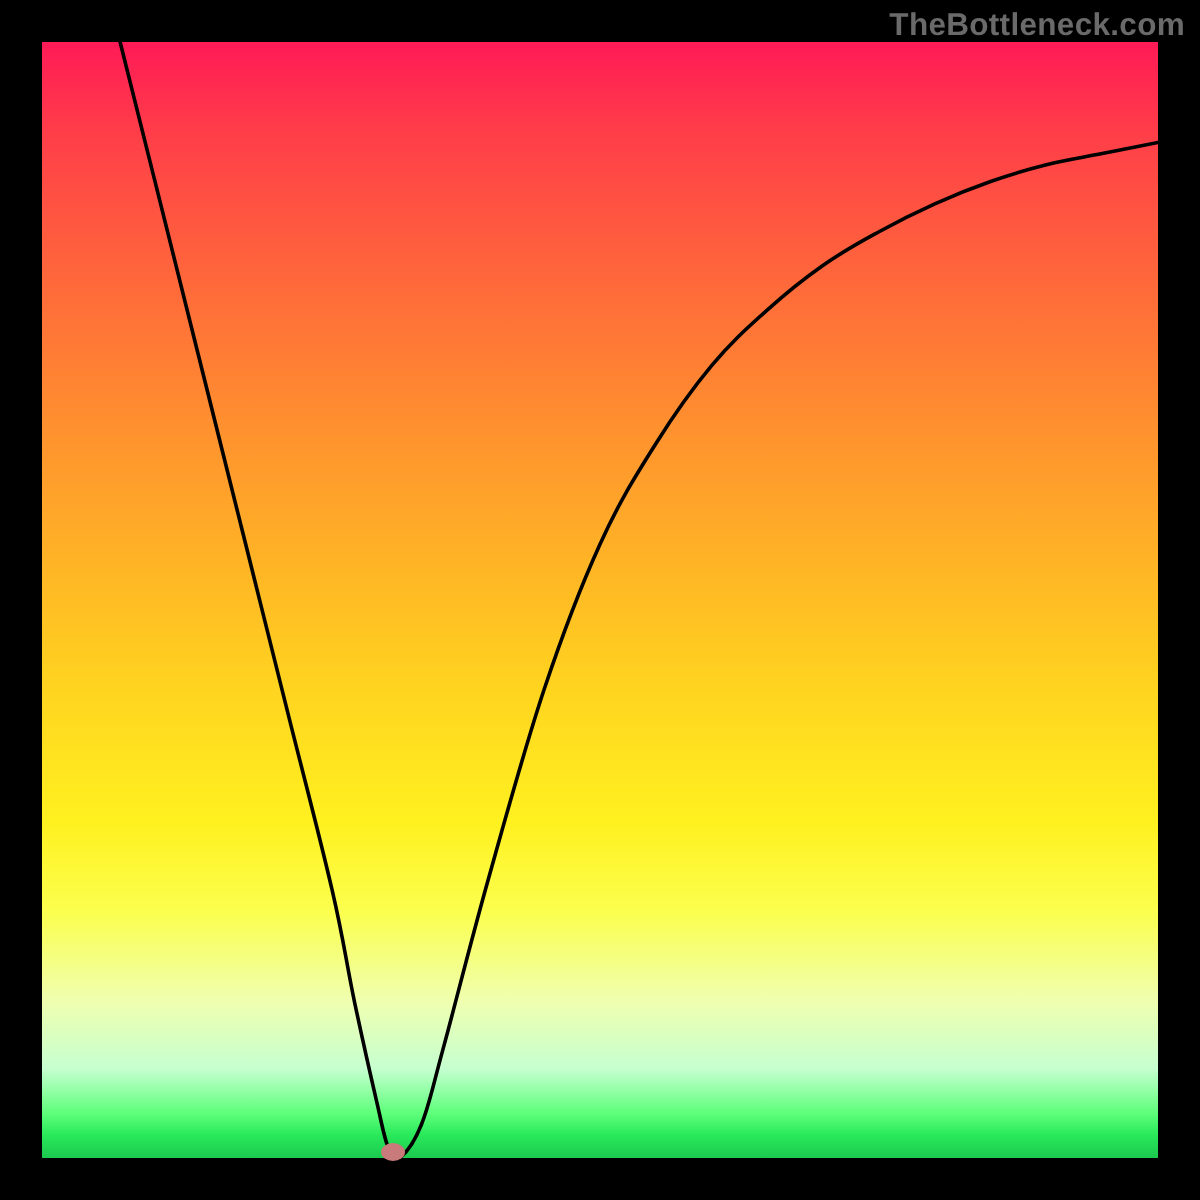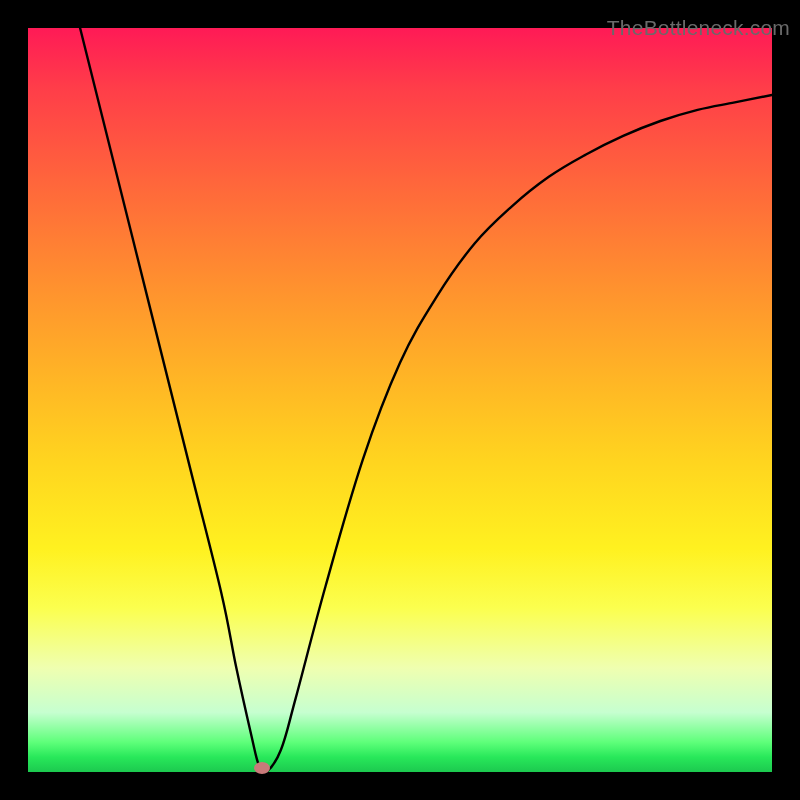--- a/index.html
+++ b/index.html
@@ -5,25 +5,25 @@
   * { margin: 0; padding: 0; box-sizing: border-box; }
   html, body { width: 800px; height: 800px; overflow: hidden; background: #fff; }
   .outer {
     width: 800px;
     height: 800px;
     background: #000;
     position: relative;
   }
   .watermark {
     position: absolute;
-    top: 16px;
+    top: 5px;
     right: 10px;
     font-family: Arial, Helvetica, sans-serif;
     font-size: 21px;
-    font-weight: 400;
+    font-weight: 700;
     color: #6a6a6a;
     letter-spacing: 0.2px;
     z-index: 10;
   }
   .plot {
     position: absolute;
     left: 28px;
     top: 28px;
     width: 744px;
     height: 744px;

